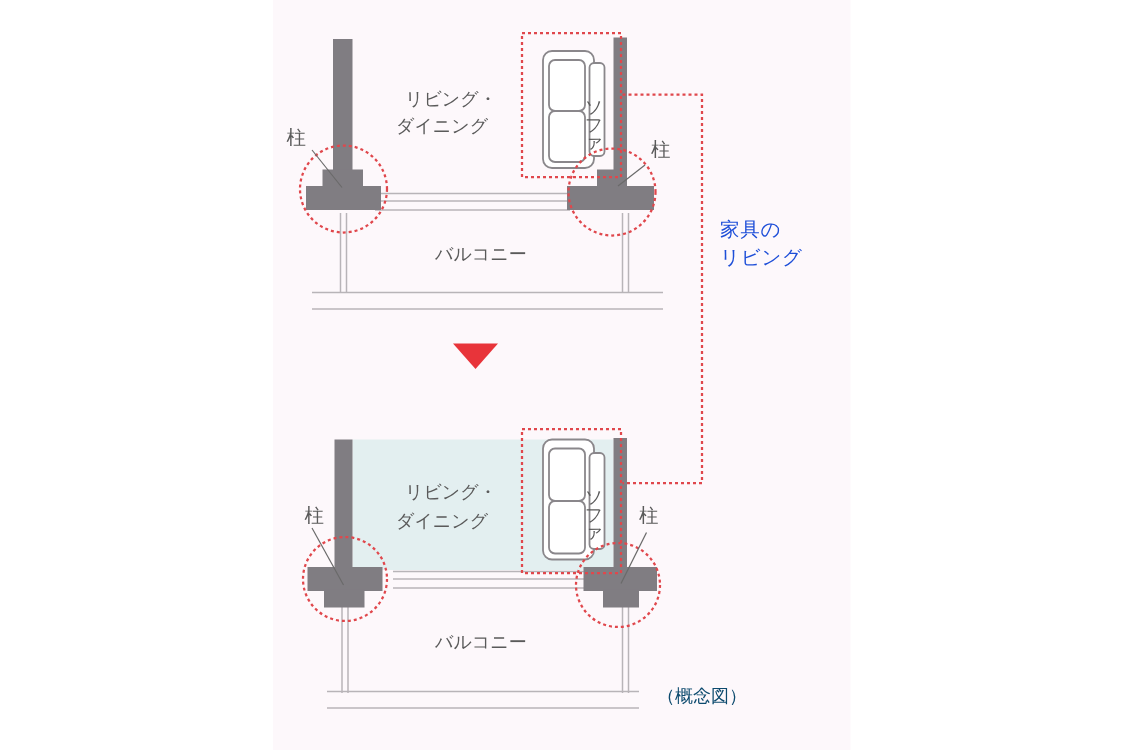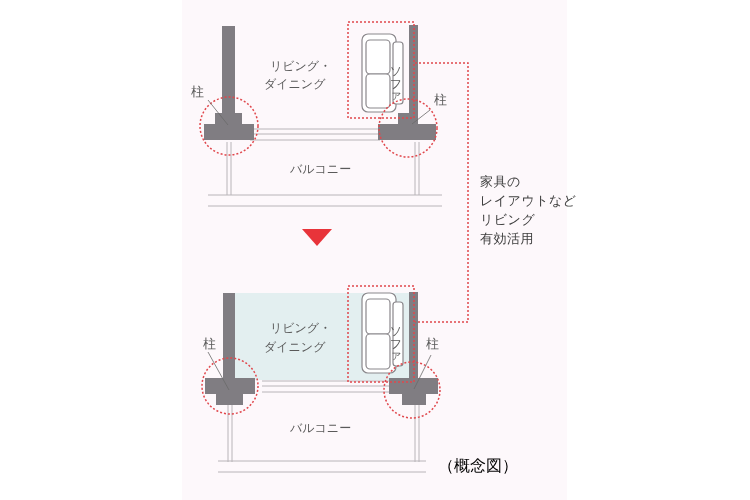--- a/index.html
+++ b/index.html
@@ -7,27 +7,27 @@
       width: 750px; height: 500px; background: #ffffff; position: relative; overflow: hidden;
       font-family: "DejaVu Serif", "Liberation Serif", serif;
     }
     .panel {
       position: absolute; left: 182px; top: 0; width: 385px; height: 500px;
       background: #fdf8fb;
     }
     svg.diagram { position: absolute; left: 0; top: 0; width: 750px; height: 500px; }
     .lbl { font-family: "DejaVu Serif", "Liberation Serif", serif; fill: #5a5a5a; }
     .note {
-      position: absolute; left: 480px; top: 172px; color: #404040;
+      position: absolute; left: 480px; top: 144px; color: #1d4ed8;
       font-size: 13px; line-height: 19px; letter-spacing: 0.5px;
       font-family: "DejaVu Serif", "Liberation Serif", serif;
     }
     .note div { white-space: nowrap; }
     .caption {
-      position: absolute; left: 438px; top: 456px; color: #000000; font-size: 16px;
+      position: absolute; left: 438px; top: 456px; color: #0c4a6e; font-size: 12px;
       font-family: Liberation Sans, sans-serif;
     }
   </style>
 </head>
 <body>
 
 <div class="panel"></div>
 
 <svg class="diagram" viewBox="0 0 750 500">
 
@@ -139,18 +139,16 @@
     <text class="lbl" x="270" y="332" font-size="12">リビング・</text>
     <text class="lbl" x="264" y="351" font-size="12">ダイニング</text>
     <text class="lbl" x="290" y="432" font-size="12">バルコニー</text>
   </g>
 
   <polyline points="415,63 468,63 468,322 415,322" fill="none" stroke="#e0474c" stroke-width="1.5" stroke-dasharray="2,2"></polyline>
 </svg>
 
 <div class="note">
   <div>家具の</div>
-  <div>レイアウトなど</div>
   <div>リビング</div>
-  <div>有効活用</div>
 </div>
 
 <div class="caption">（概念図）</div>
 
 </body></html>

